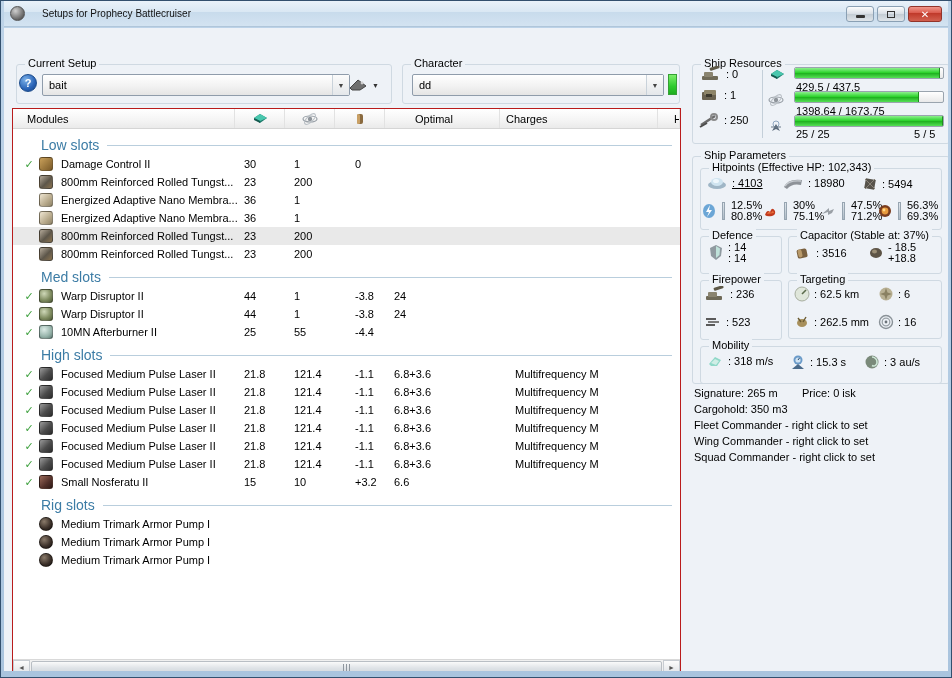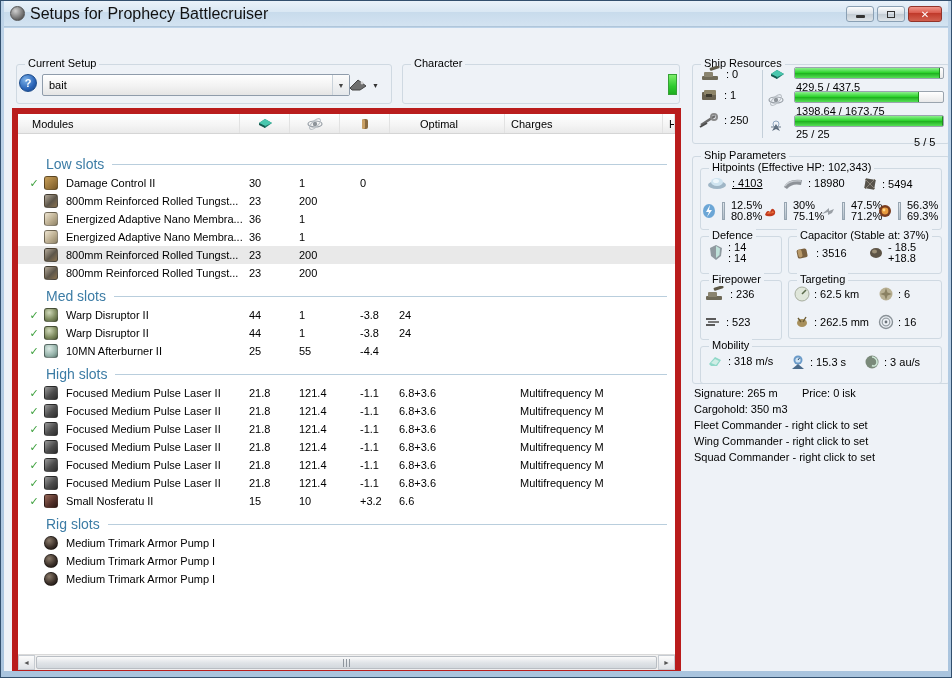--- a/index.html
+++ b/index.html
@@ -17,21 +17,21 @@
     padding:3px; padding-top:0;
   }
   .titlebar {
     height:26px; display:flex; align-items:center; gap:5px;
     background:linear-gradient(#eaf2fa 0%, #d9e7f3 45%, #c8dbec 46%, #d3e3f1 100%);
     border-bottom:1px solid #b0c6da; padding:0 6px; position:relative;
   }
   .app-icon { width:15px; height:15px; border-radius:50%;
     background:radial-gradient(circle at 35% 30%, #cfcfcf, #7b7b7b 55%, #3a3a3a);
     border:1px solid #555; flex:0 0 auto; }
-  .title-text { font-size:16px; color:#111; }
+  .title-text { font-size:10px; color:#111;margin-left:12px; }
   .tb-btns { position:absolute; right:6px; top:5px; display:flex; gap:3px; }
   .tb-btn { width:28px; height:16px; border:1px solid #8aa0b4; border-radius:3px;
     background:linear-gradient(#fdfdfd,#d7dee5 50%,#c3ccd4 51%,#dfe5ea);
     display:flex; align-items:center; justify-content:center; font-size:9px; color:#333; }
   .tb-close { width:34px; border:1px solid #93342a;
     background:linear-gradient(#f0978a,#d9574a 45%,#c03a2b 46%,#d2604f);
     color:#fff; font-weight:bold; font-size:10px; }
   .min-glyph { width:9px; height:3px; background:#333; border-radius:1px; margin-top:5px;}
   .rest-glyph { width:8px; height:7px; border:1px solid #333; }
   .client {
@@ -50,21 +50,21 @@
     background:linear-gradient(#fff,#f1f1f1 60%,#e5e5e5); display:flex; align-items:center;
     padding-left:6px; }
   .combo .arrow-zone { margin-left:auto; width:17px; align-self:stretch; display:flex; align-items:center;
     justify-content:center; border-left:1px solid #c9d2da;
     background:linear-gradient(#fbfbfb,#e4e7ea); color:#444; font-size:7px;}
   .green-ind { position:absolute; width:9px; height:21px; background:linear-gradient(#7dee6a,#2ecb2e 60%,#1fae1f); border:1px solid #35a035; }
   .tools-btn { position:absolute; left:344px; top:47px; width:40px; height:20px; display:flex; align-items:center; gap:4px; }
   .tools-btn .caret { font-size:7px; color:#333; }
   
   .table-panel { position:absolute; left:8px; top:80px; width:669px; height:568px;
-    border:6px solid #b91c1c; background:#fff; display:flex; flex-direction:column;gap:14px; }
+    border:1px solid #b91c1c; background:#fff; display:flex; flex-direction:column; }
   .thead { height:20px; display:flex; align-items:center;
     background:linear-gradient(#ffffff,#f4f4f4 60%,#eaeaea); border-bottom:1px solid #d5d5d5;
     flex:0 0 auto; }
   .thead .hc { height:100%; display:flex; align-items:center; border-right:1px solid #e2e2e2; }
   .h-mod { width:222px; padding-left:14px; }
   .h-ico { width:50px; justify-content:center; }
   .h-opt { width:115px; padding-left:30px; }
   .h-chg { width:158px; padding-left:6px; }
   .h-clip { margin-left:auto; padding-right:0; overflow:hidden; width:6px; flex:0 0 auto; border-right:none;}
   .tbody { flex:1 1 auto; overflow:hidden; padding-top:6px; }
@@ -146,20 +146,24 @@
             <polygon points="2,10 10,2 18,8 12,12 4,12" fill="#6f6f6f" stroke="#444"></polygon>
             <circle cx="14" cy="5" r="1.4" fill="#cfcfcf"></circle>
           </svg>
         </span>
       <span class="caret">▼</span>
     </div>
 
     <div class="gbox" style="left:398px; top:36px; width:278px; height:40px;">
       <div class="glabel">Character</div>
     </div>
+    <div class="combo" style="left:408px; top:46px; width:252px;">
+      <span>dd</span>
+      <span class="arrow-zone">▼</span>
+    </div>
     <div class="green-ind" style="left:664px; top:46px;"></div>
 
     <div class="table-panel">
       <div class="thead">
         <div class="hc h-mod">Modules</div>
         <div class="hc h-ico">
             <span class="icon">
               <svg width="18" height="14">
                 <polygon points="3,6 9,2 16,6 9,11" fill="#1f7a6b"></polygon>
                 <polygon points="3,6 9,2 16,6 9,9" fill="#49c7ae"></polygon>
@@ -522,21 +526,21 @@
               <line x1="3" y1="9" x2="13" y2="9" stroke="#6a7a8a"></line>
             </svg>
           </span>
       </div>
       <div class="pbar" style="left:108px; top:87px; width:150px;">
           <div class="fill" style="width: 100%;"></div>
         </div>
       <div class="res-row" style="left:110px; top:100px;">
           <span class="txt">25 / 25</span>
         </div>
-      <div class="res-row" style="left:228px; top:108px;">
+      <div class="res-row" style="left:228px; top:100px;">
           <span class="txt">5 / 5</span>
         </div>
 
       <div class="gbox" style="left:6px; top:128px; width:258px; height:228px;">
         <div class="glabel">Ship Parameters</div>
       </div>
 
       <div class="gbox" style="left:14px; top:140px; width:242px; height:62px;">
         <div class="glabel">Hitpoints (Effective HP: 102,343)</div>
       </div>

